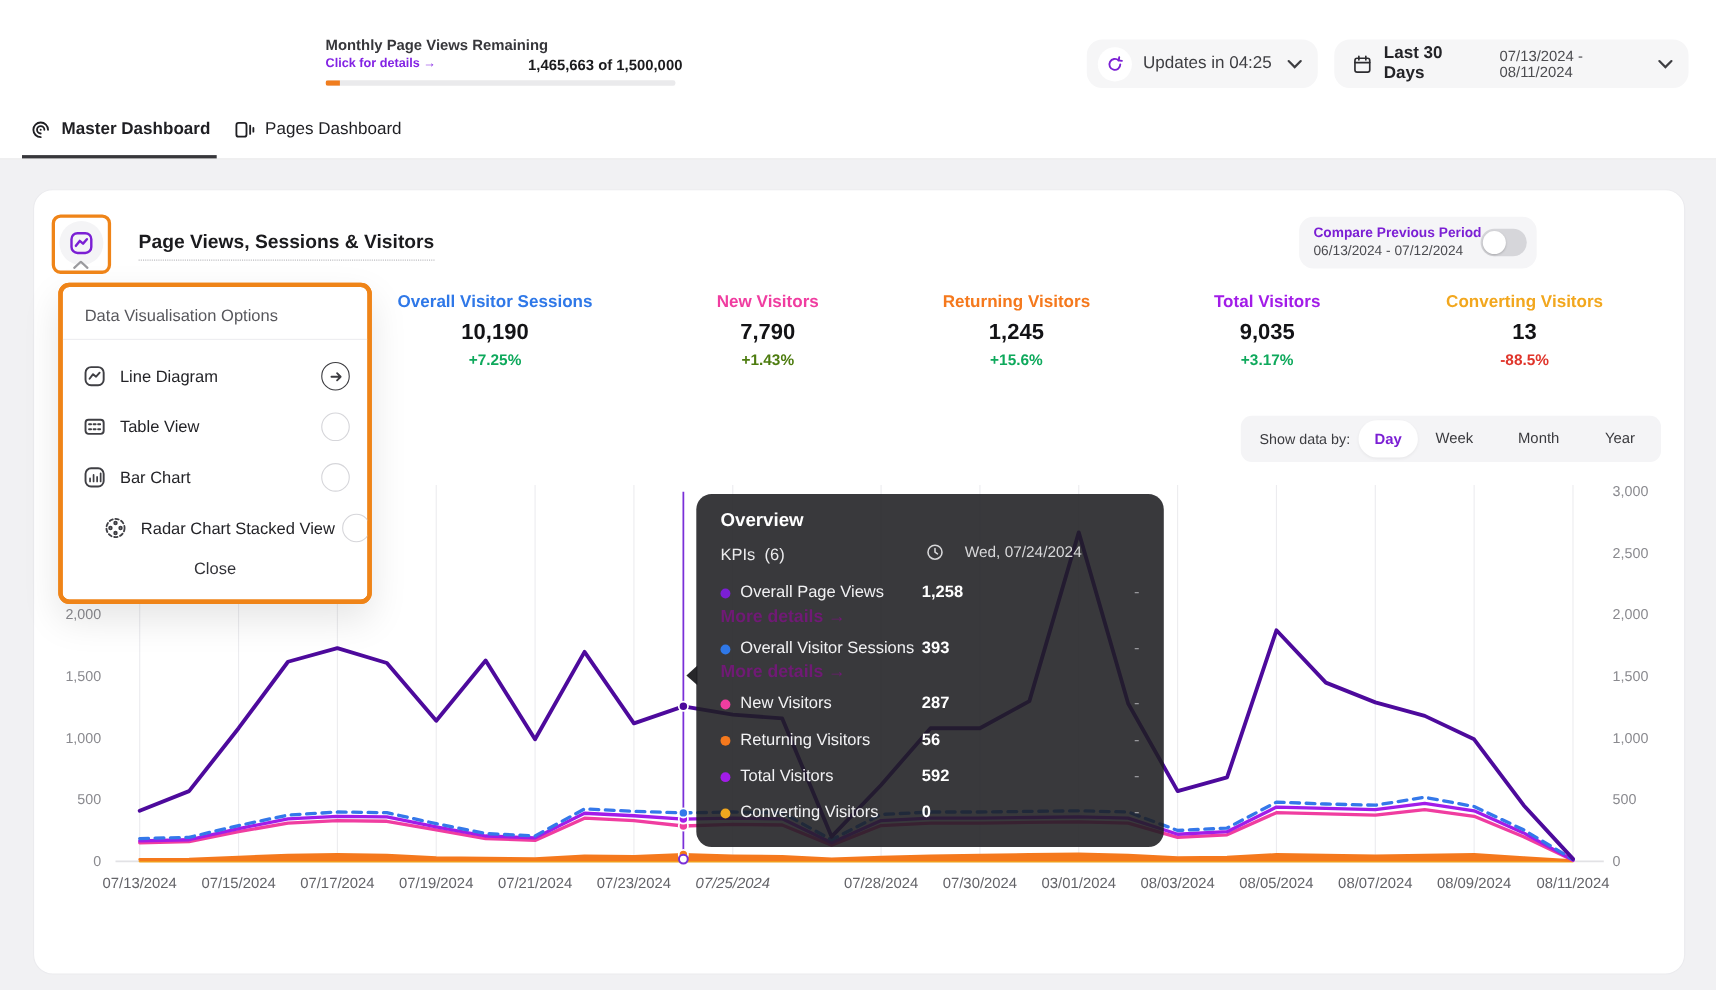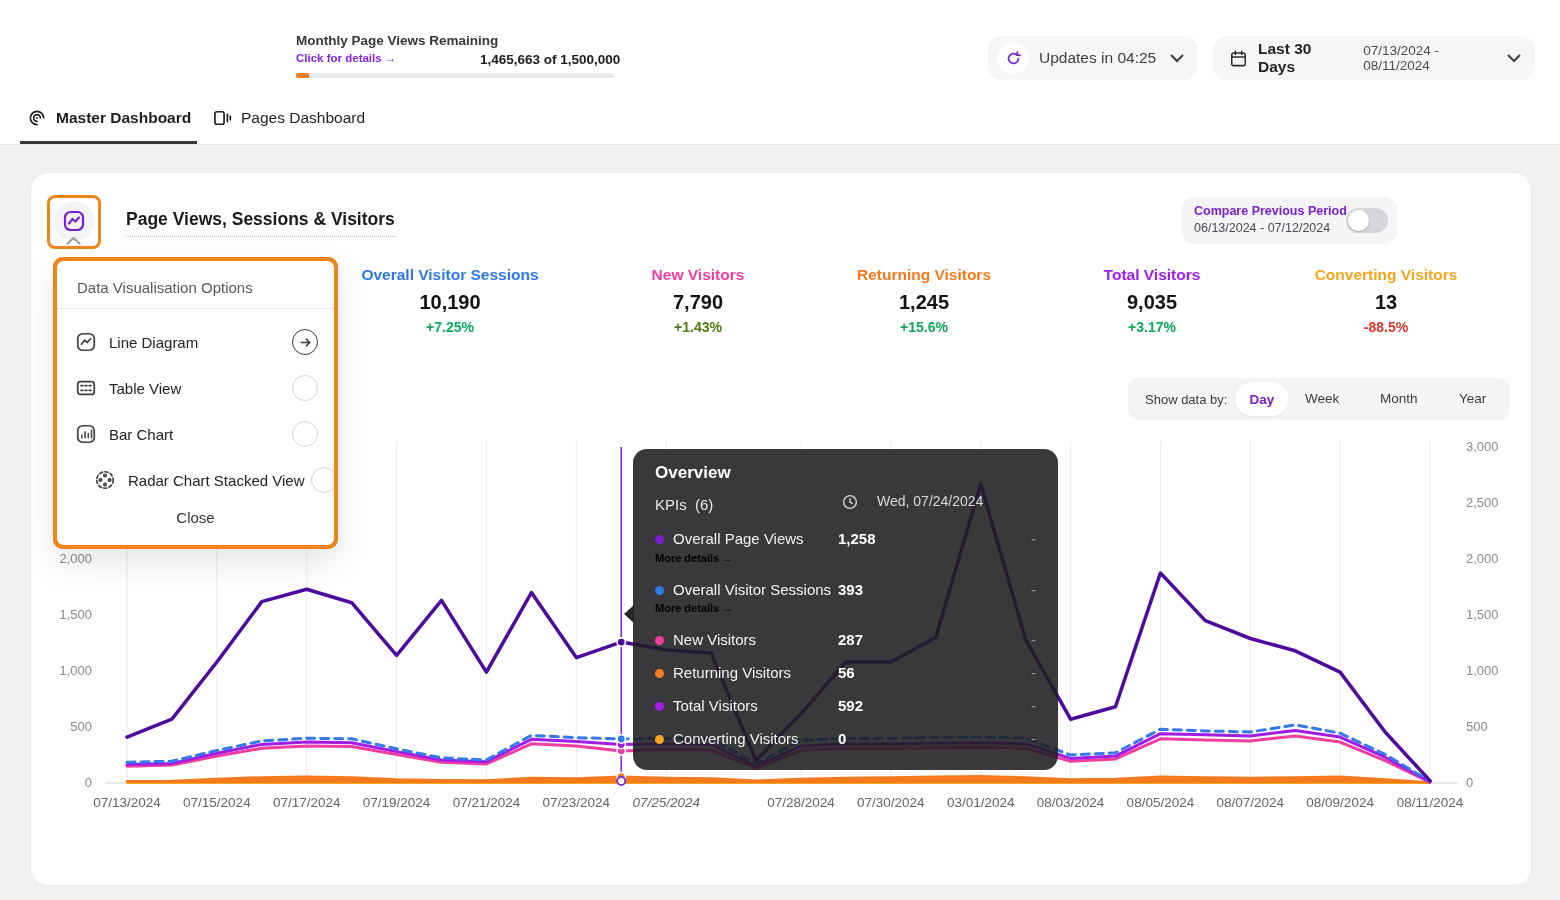--- a/index.html
+++ b/index.html
@@ -31,21 +31,21 @@
   .prow .plabel { font-size:15px; color:#232327; margin-left:12px; }
   .pcircle { position:absolute; right:16px; width:26px; height:26px; border-radius:50%; border:1.5px solid #d6d6da; }
   .pcircle-dark { position:absolute; right:16px; width:26px; height:26px; border-radius:50%; border:1.5px solid #3c3c40; display:flex; align-items:center; justify-content:center; }
   .tooltip { position:absolute; left:633px; top:449px; width:425px; height:321px; background:rgba(30,30,33,.88); border-radius:14px; z-index:20; color:#fff; }
   .tooltip:before { content:""; position:absolute; left:-9px; top:156px; border-top:9px solid transparent; border-bottom:9px solid transparent; border-right:10px solid rgba(30,30,33,.96); }
   .trow { position:absolute; left:0; width:100%; height:22px; }
   .trow .dot { position:absolute; left:22px; top:7px; width:9px; height:9px; border-radius:50%; }
   .trow .nm { position:absolute; left:40px; top:2px; font-size:15px; color:#f2f2f4; }
   .trow .vl { position:absolute; left:205px; top:2px; font-size:15px; font-weight:700; color:#fff; }
   .trow .dl { position:absolute; right:22px; top:2px; font-size:15px; color:#97979b; }
-  .tmore { position:absolute; left:22px; font-size:11px; font-weight:700; color:#000000; cursor:pointer; }
+  .tmore { position:absolute; left:22px; font-size:16px; font-weight:700; color:#701a75; cursor:pointer; }
   .hlbox { position:absolute; left:47px; top:195px; width:54px; height:54px; border:3.5px solid #ef8418; border-radius:8px; z-index:40; pointer-events:none; }
   .toggle { position:relative; width:42px; height:25px; border-radius:13px; background:#d6d6da; cursor:pointer; }
   .toggle .knob { position:absolute; left:2px; top:2px; width:21px; height:21px; border-radius:50%; background:#fff; box-shadow:0 1px 2px rgba(0,0,0,.2); }
   .axis-lbl { position:absolute; font-size:13px; color:#8a8a8f; z-index:4; }
   .x-lbl { position:absolute; font-size:13.5px; color:#636368; z-index:4; transform:translateX(-50%); }
   svg.icon { display:block; }
 </style>
 </head>
 <body>
 

